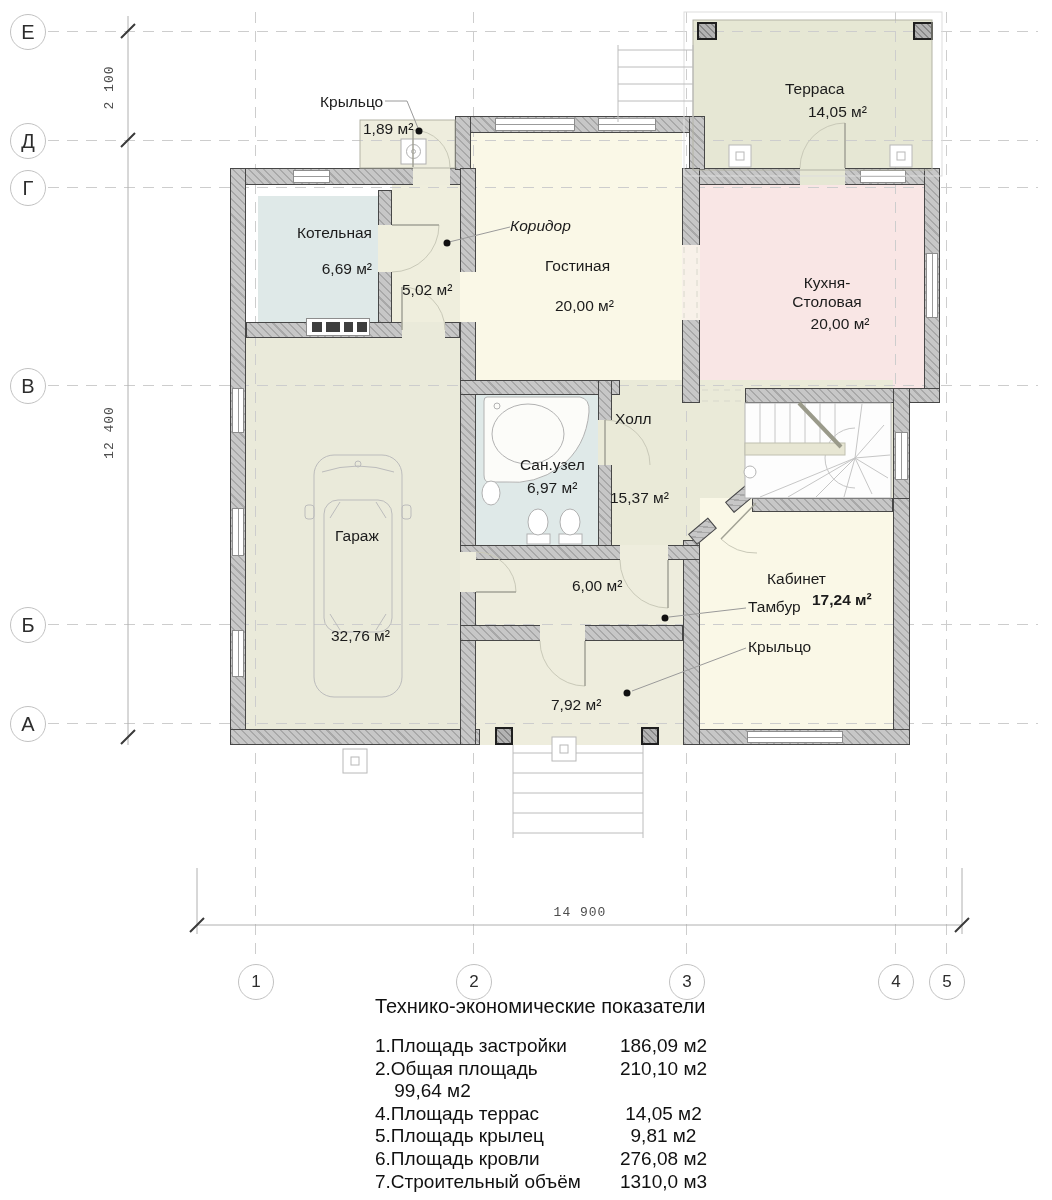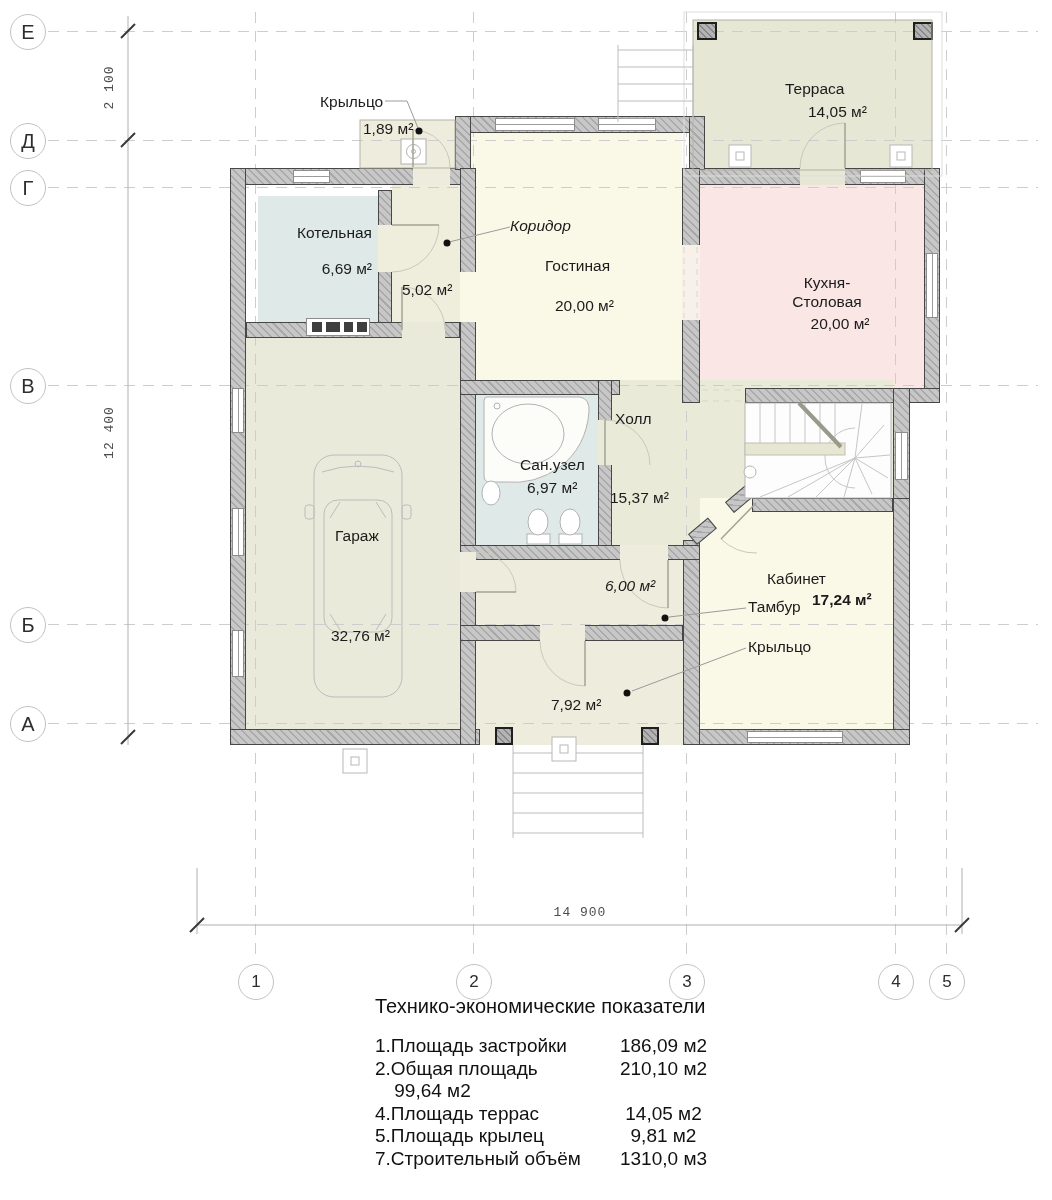--- a/index.html
+++ b/index.html
@@ -256,21 +256,21 @@
   </div>
   <div class="room-label" style="left:615px;top:410px;">Холл</div>
   <div class="room-label" style="left:610px;top:489px;">15,37 м²</div>
   <div class="room-label" style="left:520px;top:456px;">Сан.узел</div>
   <div class="room-label" style="left:527px;top:479px;">6,97 м²</div>
   <div class="room-label" style="left:335px;top:527px;">Гараж</div>
   <div class="room-label" style="left:331px;top:627px;">32,76 м²</div>
   <div class="room-label" style="left:767px;top:570px;">Кабинет</div>
   <div class="room-label" style="left:812px;top:591px;font-weight:bold;">17,24 м²</div>
   <div class="room-label" style="left:748px;top:598px;">Тамбур</div>
-  <div class="room-label" style="left:605px;top:577px;font-style:italic;">6,00 м²</div>
+  <div class="room-label" style="left:572px;top:577px;">6,00 м²</div>
   <div class="room-label" style="left:748px;top:638px;">Крыльцо</div>
   <div class="room-label" style="left:551px;top:696px;">7,92 м²</div>
 
   <div class="bubble" style="left:10px;top:14px;">Е</div>
   <div class="bubble" style="left:10px;top:123px;">Д</div>
   <div class="bubble" style="left:10px;top:170px;">Г</div>
   <div class="bubble" style="left:10px;top:368px;">В</div>
   <div class="bubble" style="left:10px;top:607px;">Б</div>
   <div class="bubble" style="left:10px;top:706px;">А</div>
 
@@ -300,19 +300,23 @@
         </div>
         <div class="tech-row">
           <span class="tech-label">4.Площадь террас</span>
           <span class="tech-value">14,05 м2</span>
         </div>
         <div class="tech-row">
           <span class="tech-label">5.Площадь крылец</span>
           <span class="tech-value">9,81 м2</span>
         </div>
         <div class="tech-row">
+          <span class="tech-label">6.Площадь кровли</span>
+          <span class="tech-value">276,08 м2</span>
+        </div>
+        <div class="tech-row">
           <span class="tech-label">7.Строительный объём</span>
           <span class="tech-value">1310,0 м3</span>
         </div>
       </div>
   </div>
 
 </div>
 
 </body></html>

